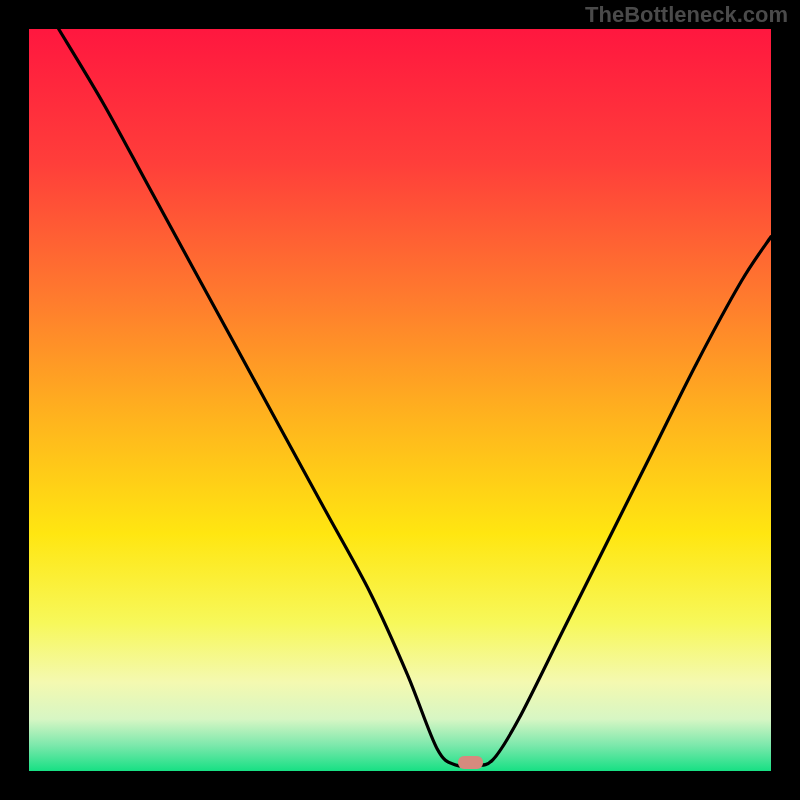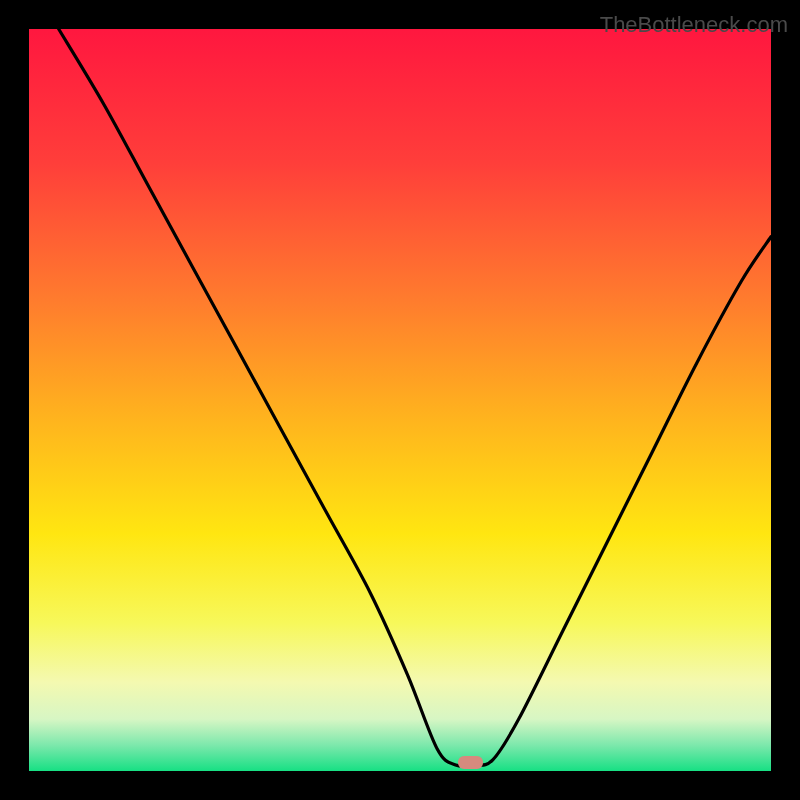--- a/index.html
+++ b/index.html
@@ -15,23 +15,22 @@
     position: relative;
     width: 800px;
     height: 800px;
   }
   .watermark {
     position: absolute;
     top: 2px;
     right: 12px;
     color: #4a4a4a;
     font-size: 22px;
-    font-weight: 400;
+    font-weight: 700;
     user-select: none;
-    margin-top: 10px;
   }
   svg {
     display: block;
   }
 </style>
 </head>
 <body>
 
 <div class="container">
   <div class="watermark">TheBottleneck.com</div>

